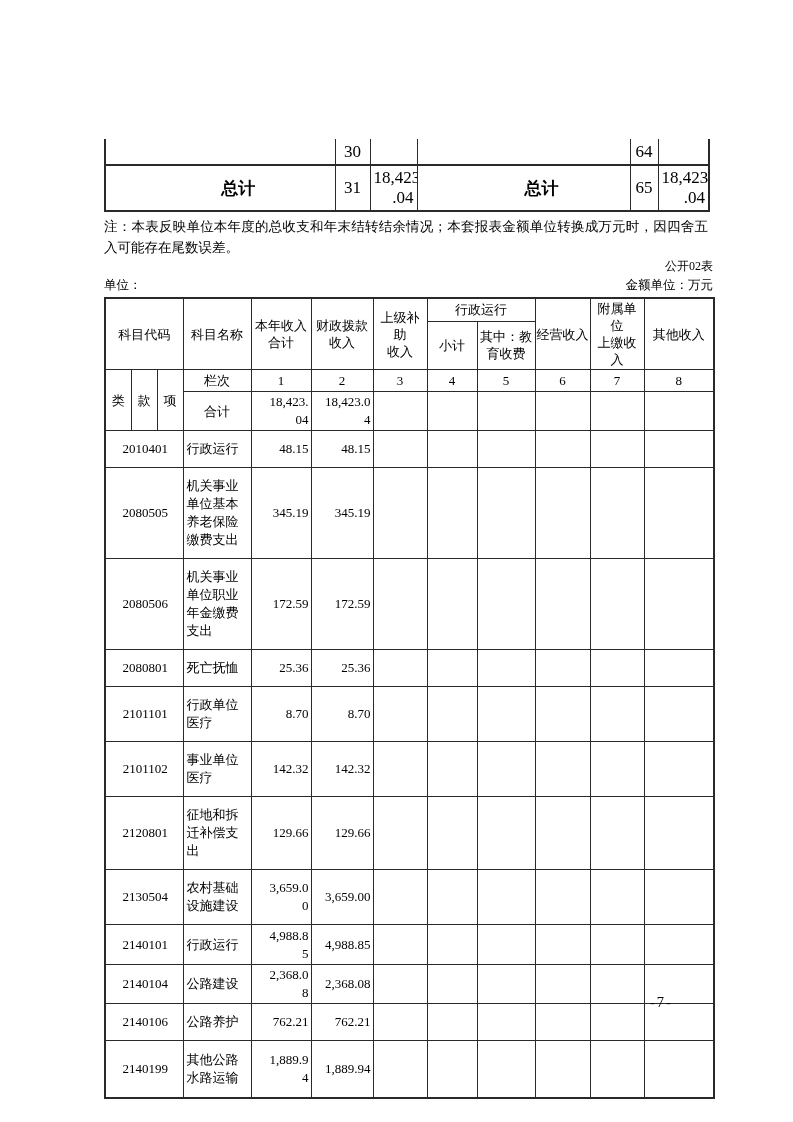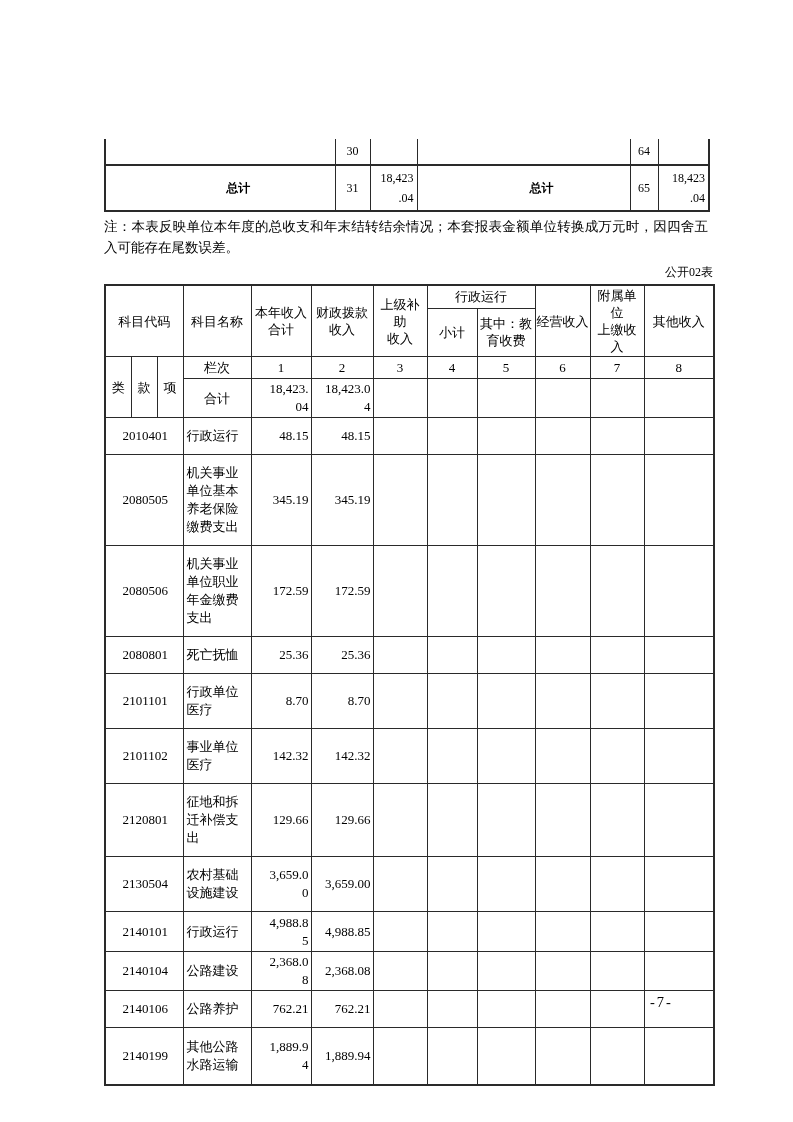--- a/index.html
+++ b/index.html
@@ -24,21 +24,21 @@
   td {
     border: 1px solid #2a2a2a;
     overflow: hidden;
     white-space: pre-line;
     vertical-align: middle;
     font-size: 13px;
   }
 
   
   .toptable { width: 604px; margin-top: 139px; border: 2px solid #2a2a2a; border-top-style: hidden; }
-  .toptable td { font-size: 12px; }
+  .toptable td { font-size: 17px; }
   .tt-partial td { border-top: none; height: 26px; }
   .tt-total td { border-top: 2px solid #2a2a2a; height: 46px; }
   .tt-label { text-align: center; font-weight: bold; font-size: 14px; padding-left: 36px; }
   .tt-no { text-align: center; }
   .tt-val { text-align: right; padding: 1px 3px; line-height: 20px; }
 
   
   .note {
     width: 604px;
     margin-top: 4px;
@@ -49,21 +49,21 @@
 
   
   .title {
     margin-top: 30px;
     text-align: center;
     font-size: 22px;
     font-weight: bold;
     font-family: "Liberation Sans", "DejaVu Sans", sans-serif;
     letter-spacing: 1px;
   }
-  .table-code { margin-top: 6px; text-align: right; font-size: 12px; }
+  .table-code { text-align: right; font-size: 12px; }
   .units-row {
     margin-top: 2px;
     display: flex;
     justify-content: space-between;
     align-items: flex-end;
     font-size: 12.5px;
   }
 
   
   .main { width: 609px; margin-top: 3px; border: 2px solid #2a2a2a; }
@@ -114,20 +114,24 @@
         <td class="tt-no">65</td>
         <td class="tt-val">18,423
 .04</td>
       </tr>
     </tbody>
       </table>
 
     <div class="note">注：本表反映单位本年度的总收支和年末结转结余情况；本套报表金额单位转换成万元时，因四舍五入可能存在尾数误差。</div>
 
     <div class="table-code">公开02表</div>
+    <div class="units-row">
+      <span>单位：</span>
+      <span>金额单位：万元</span>
+    </div>
 
     <table class="main">
       <colgroup>
         <col style="width:26px">
           <col style="width:26px">
           <col style="width:26px">
         <col style="width:68px">
           <col style="width:60px">
           <col style="width:62px">
         <col style="width:54px">

